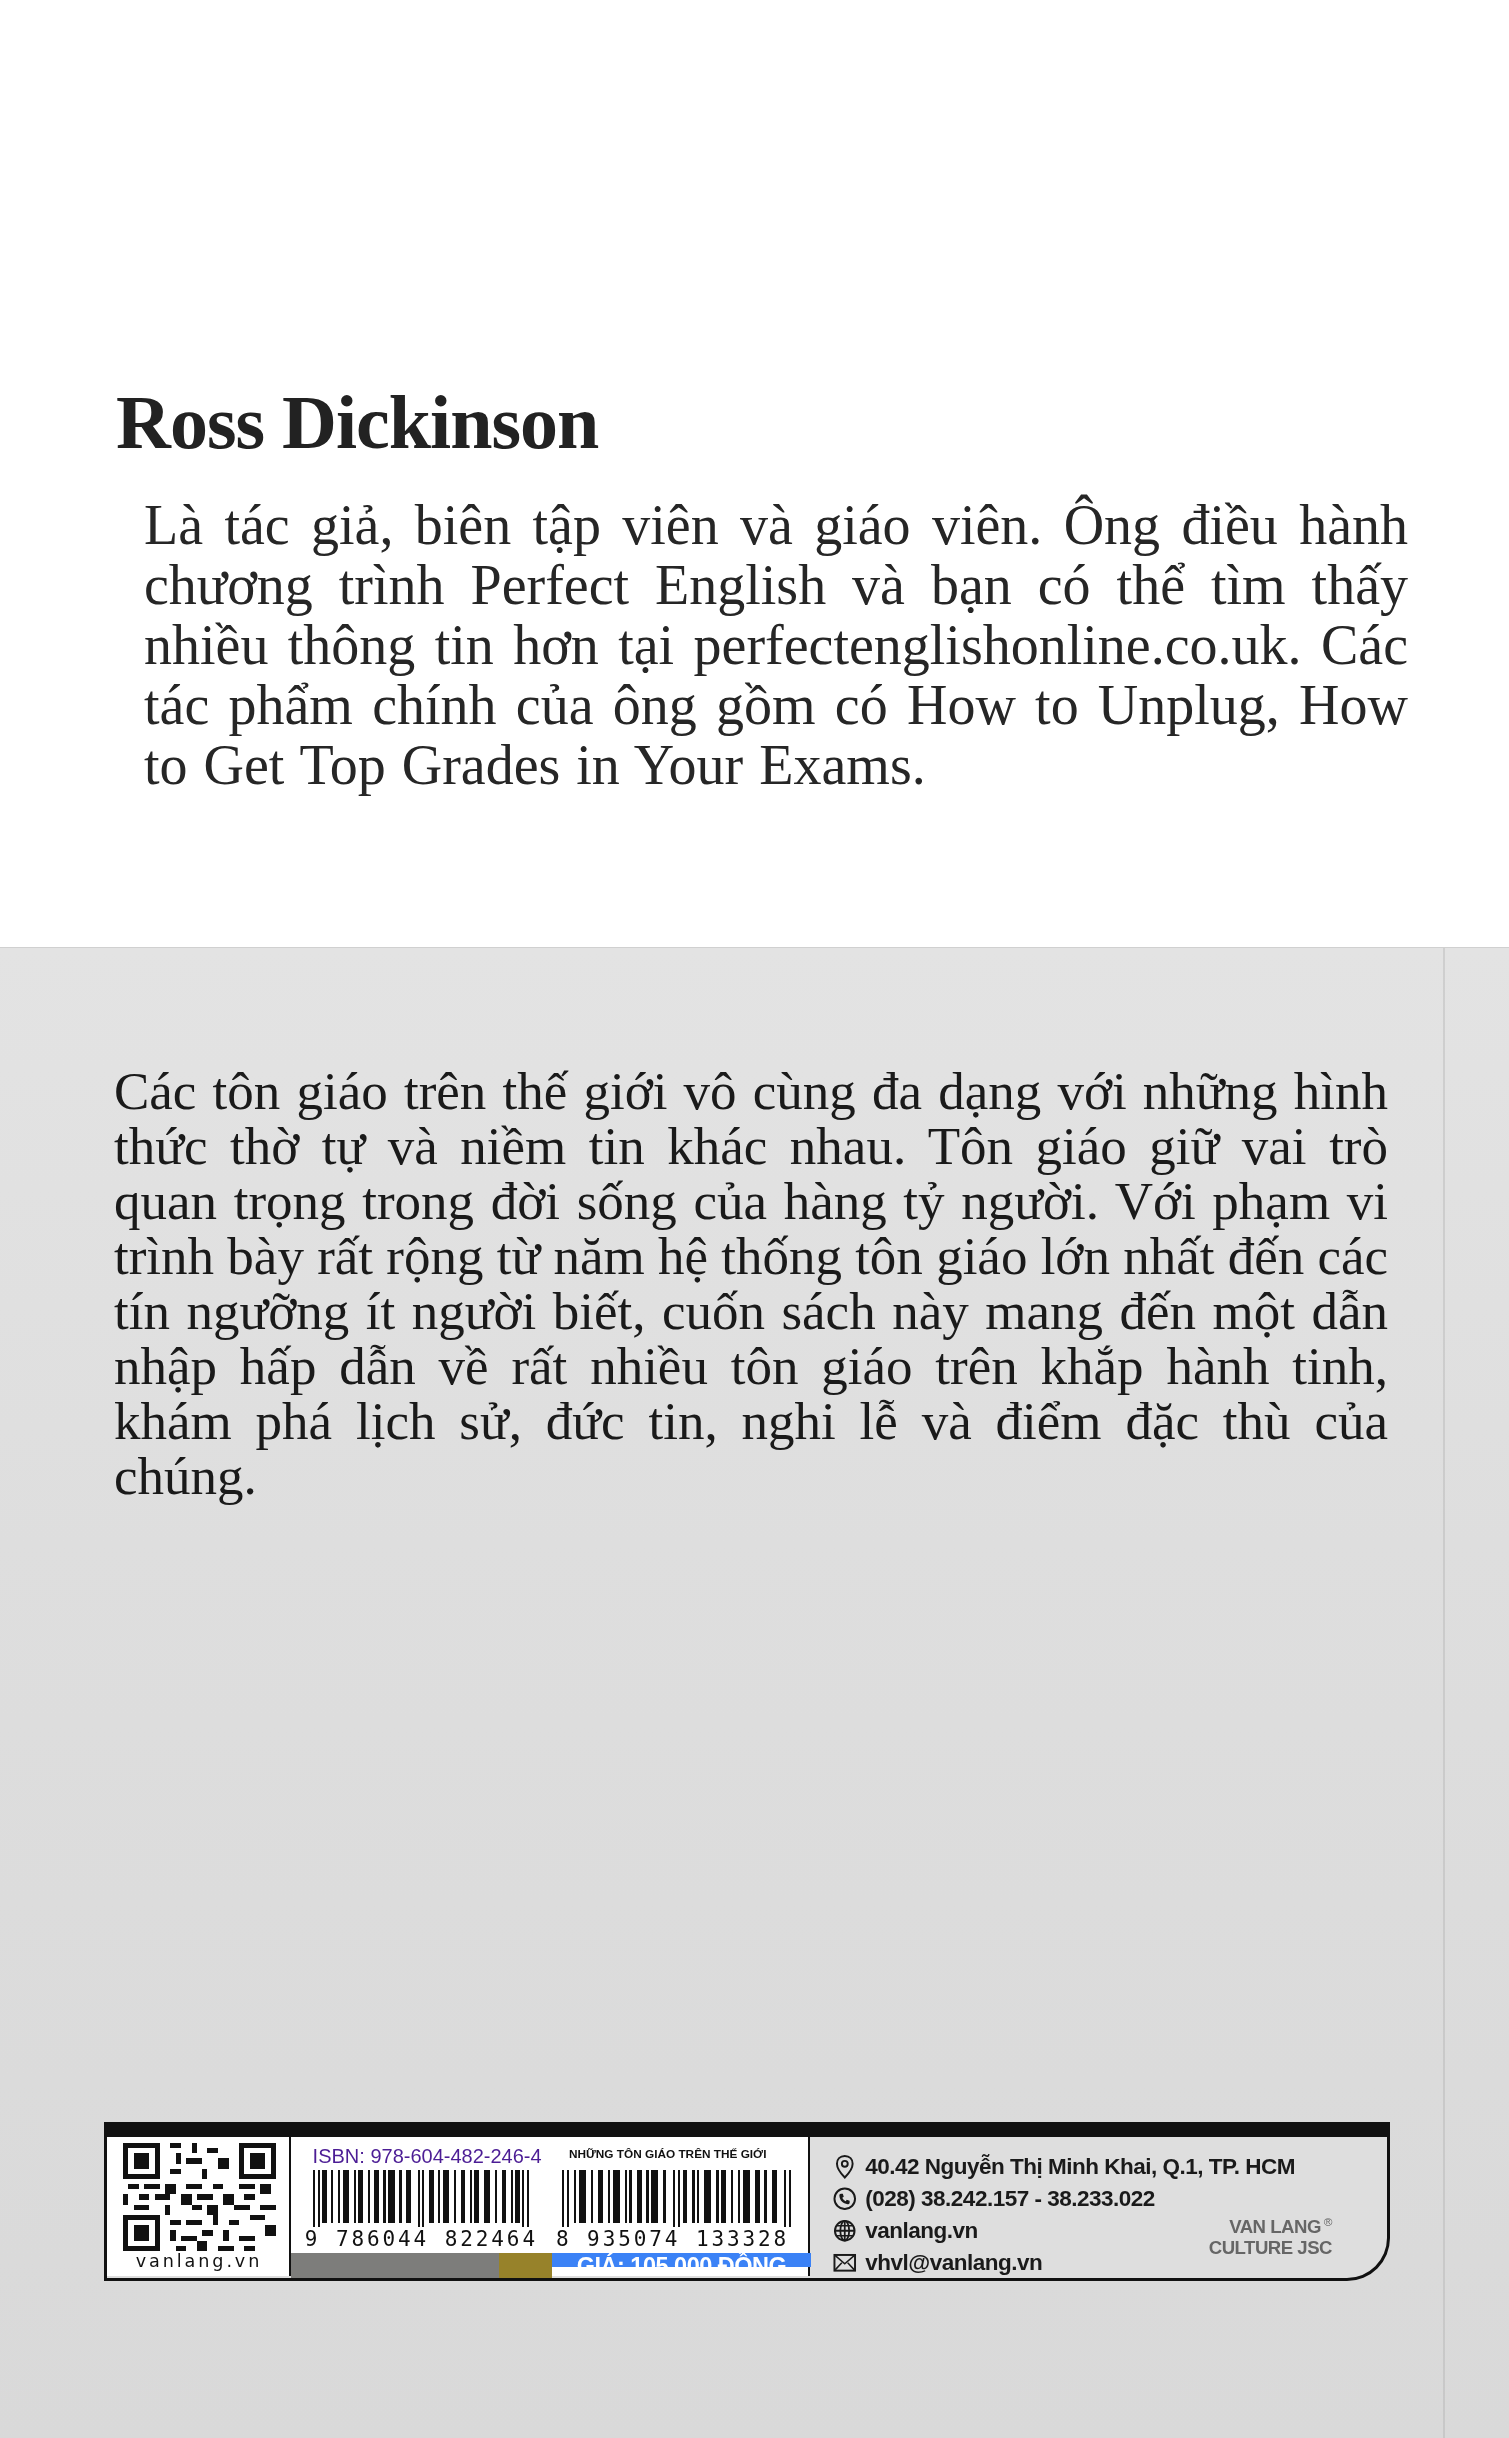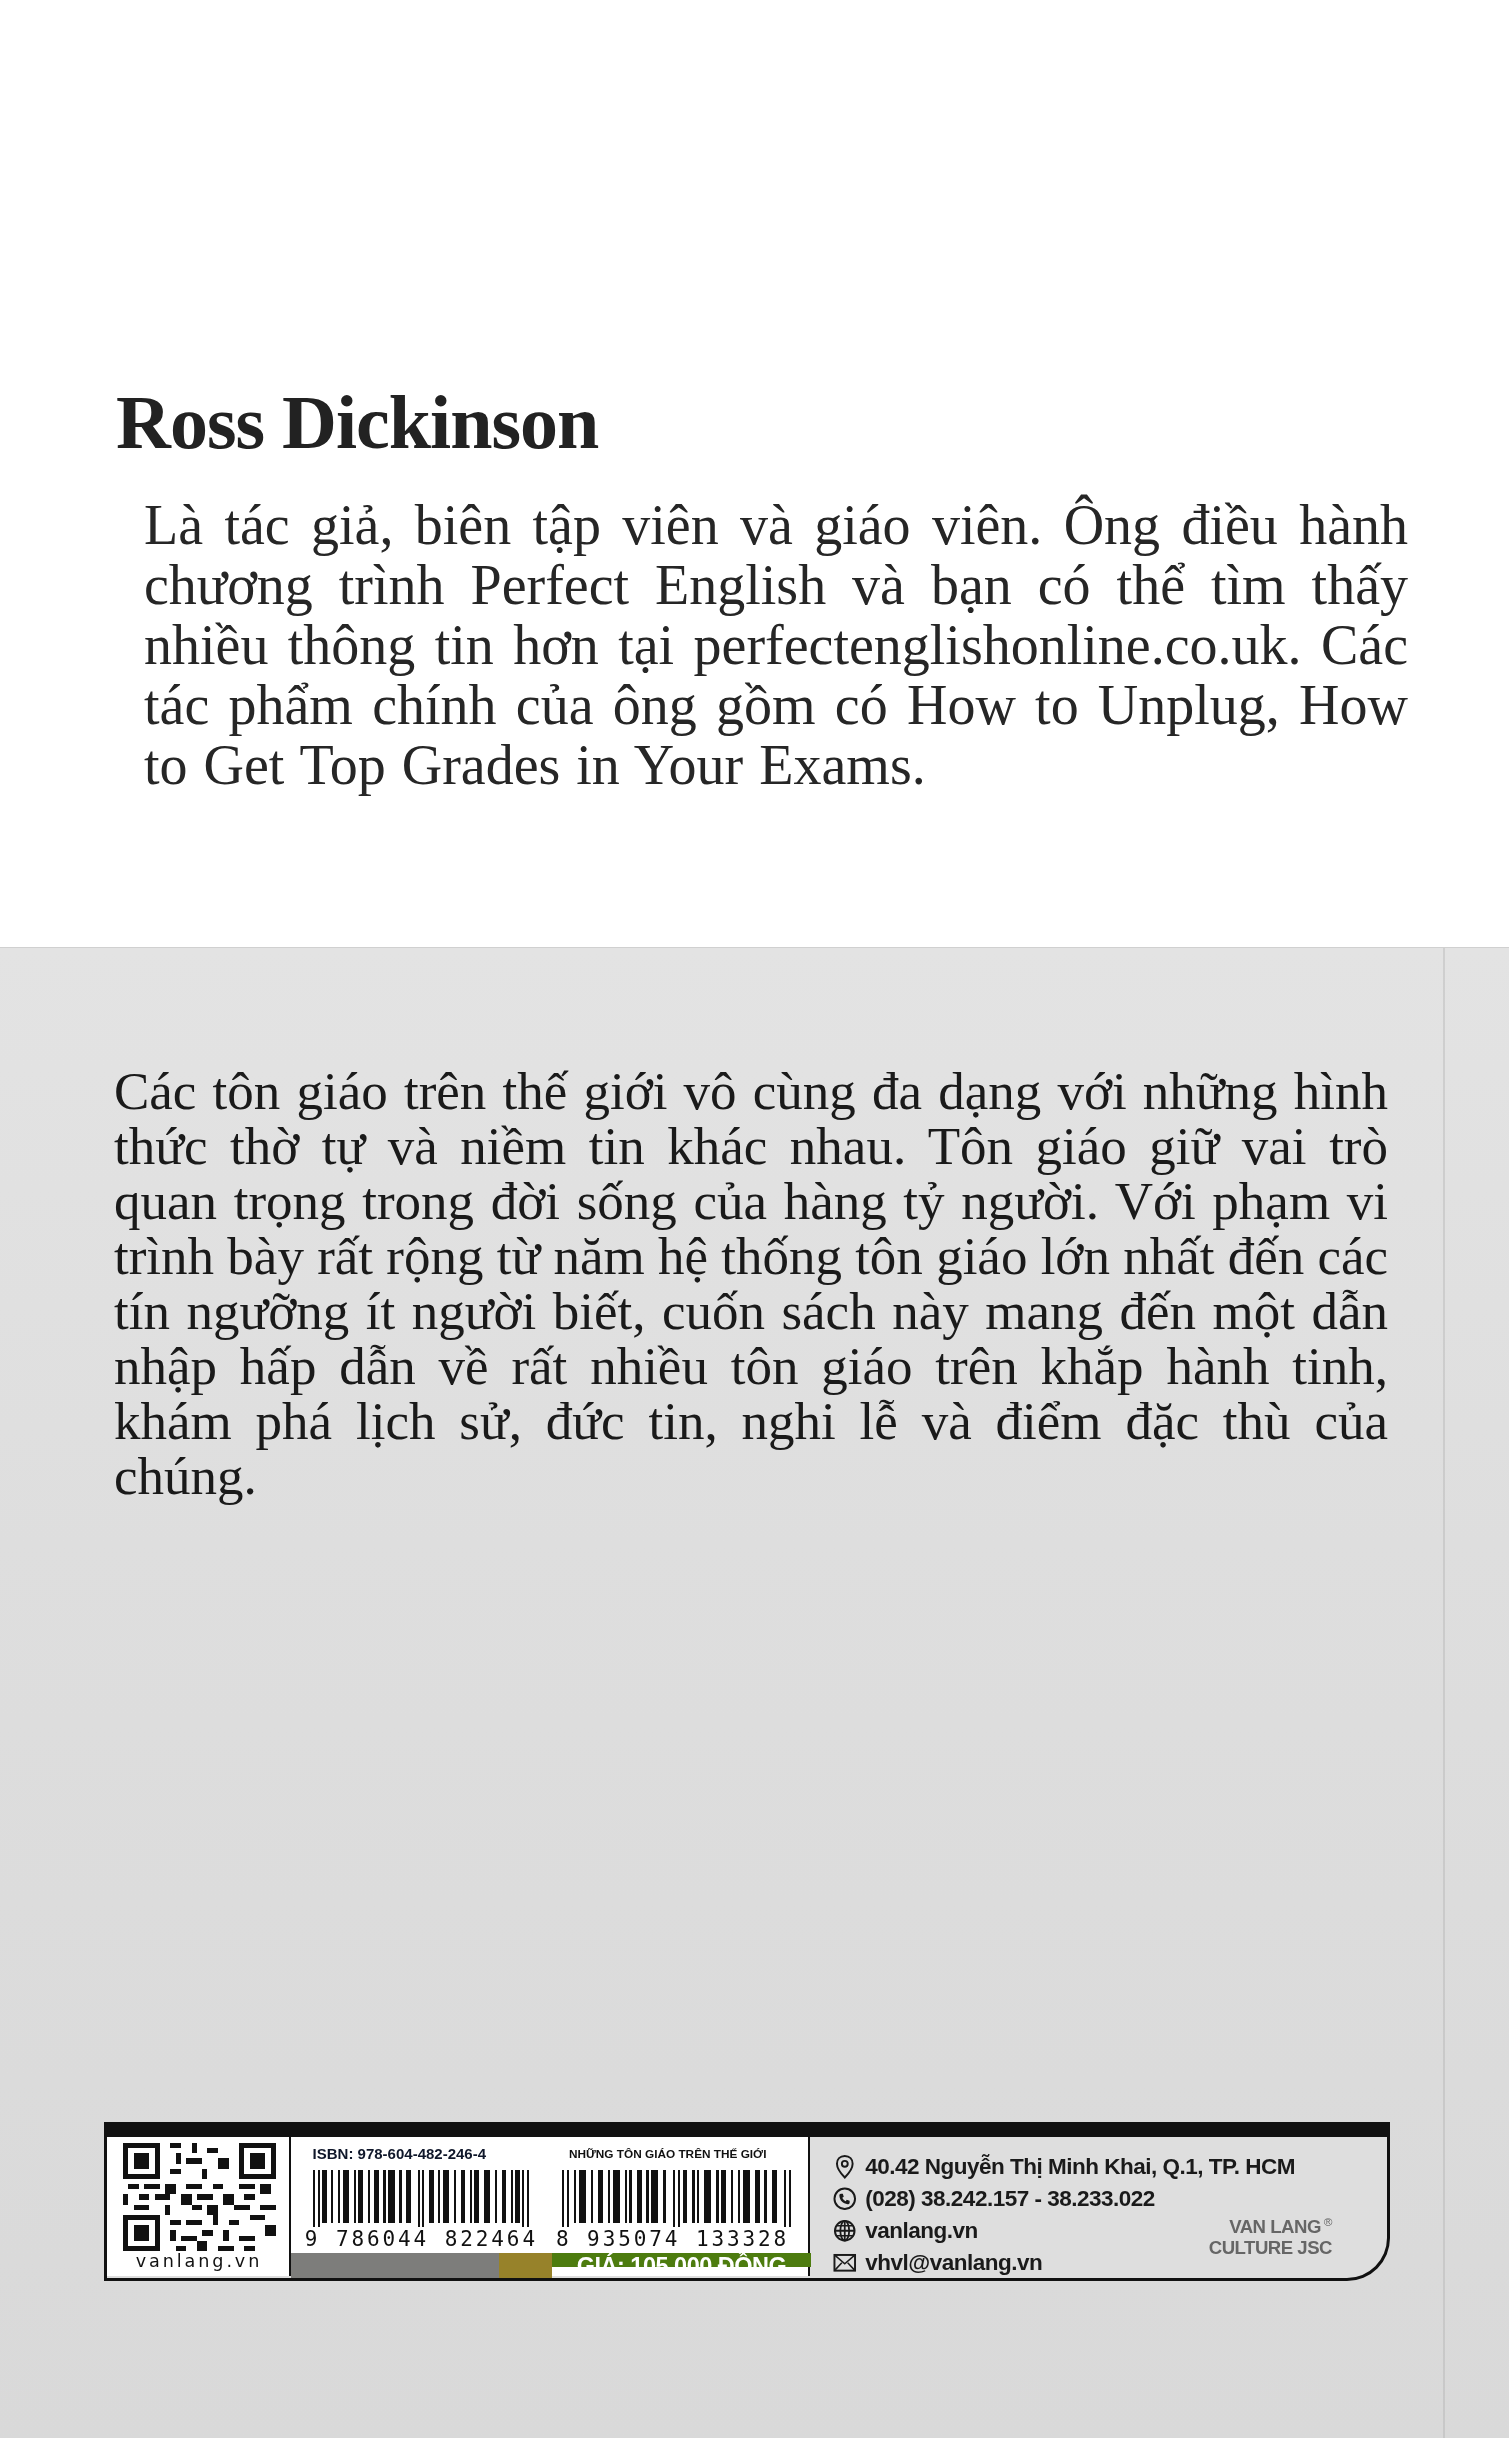--- a/index.html
+++ b/index.html
@@ -46,41 +46,41 @@
     .qr-label {
       position: absolute; left: 0; top: 114px; width: 184px; text-align: center;
       font-family: "DejaVu Sans", sans-serif; font-size: 17.6px; letter-spacing: 2.9px; color: #111;
     }
     .barcode-block {
       position: absolute; left: 184px; top: 0; width: 519px; height: 139px; background: #fff;
       border-right: 2.9px solid #111;
     }
     .isbn-label {
       position: absolute; left: 21.6px; top: 7.8px;
-      font-family: "Liberation Sans", sans-serif; font-weight: bold; font-size: 15px; color: #0f172a;
+      font-family: "Liberation Sans", sans-serif; font-weight: normal; font-size: 20px; color: #4c1d95;
     }
     .title-label {
       position: absolute; left: 278px; top: 9.8px;
       font-family: "Liberation Sans", sans-serif; font-weight: bold; font-size: 11.8px; color: #111;
     }
     .barcode { position: absolute; top: 33px; height: 59px; }
     .barcode-1 { left: 21.6px; width: 216px; }
     .barcode-2 { left: 271px; width: 229px; }
     .barcode-digits {
       position: absolute; top: 90px;
       font-family: "DejaVu Sans Mono", monospace; font-size: 21px; letter-spacing: 2.9px; color: #111;
       background: #fff; padding: 0 2px;
     }
     .digits-1 { left: 11.8px; }
     .digits-2 { left: 263px; }
     .price-bar { position: absolute; left: 0; top: 116px; width: 519px; height: 27.4px; }
     .price-gray { position: absolute; left: 0; top: 0; width: 208px; height: 27.4px; background: #7d7d7b; }
     .price-gold { position: absolute; left: 208px; top: 0; width: 53px; height: 27.4px; background: #97822a; }
     .price-label {
-      position: absolute; left: 261px; top: 0; width: 259px; height: 14px; background: #4d7c0f;
+      position: absolute; left: 261px; top: 0; width: 259px; height: 14px; background: #3b82f6;
       color: #fff; font-family: "Liberation Sans", sans-serif; font-weight: bold; font-size: 23.5px;
       line-height: 27.4px; text-align: center; letter-spacing: -0.5px;
     }
 
     .contact-block { position: absolute; left: 725px; top: 13.7px; width: 549px; }
     .contact-row {
       display: flex; align-items: center; height: 32px;
       font-family: "Liberation Sans", sans-serif; font-weight: bold; font-size: 22.5px; color: #1a1a1a; letter-spacing: -0.5px;
     }
     .contact-icon { width: 25.5px; height: 25.5px; margin-right: 7.8px; display: inline-flex; align-items: center; justify-content: center; }

